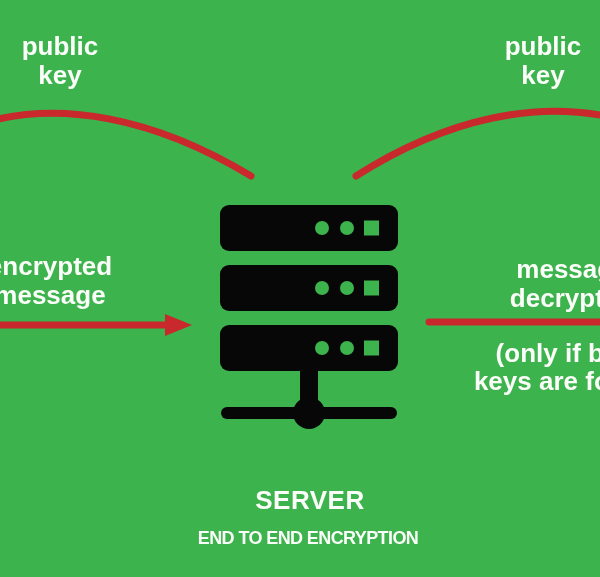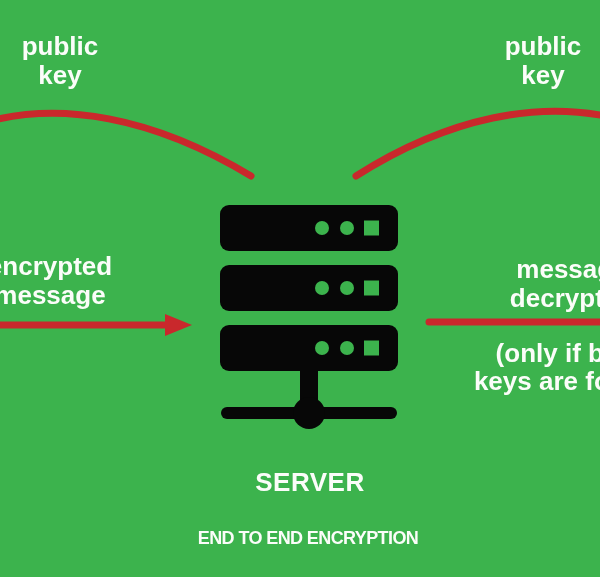--- a/index.html
+++ b/index.html
@@ -32,20 +32,21 @@
     line-height: 29px;
   }
   .condition-label {
     font-size: 26px;
     line-height: 28px;
   }
   .server-label {
     font-size: 26px;
     line-height: 30px;
     letter-spacing: 0.5px;
+    margin-top: 18px;
   }
   .title-label {
     font-size: 18px;
     line-height: 31px;
     letter-spacing: -0.6px;
   }
 </style>
 </head>
 <body>
 

